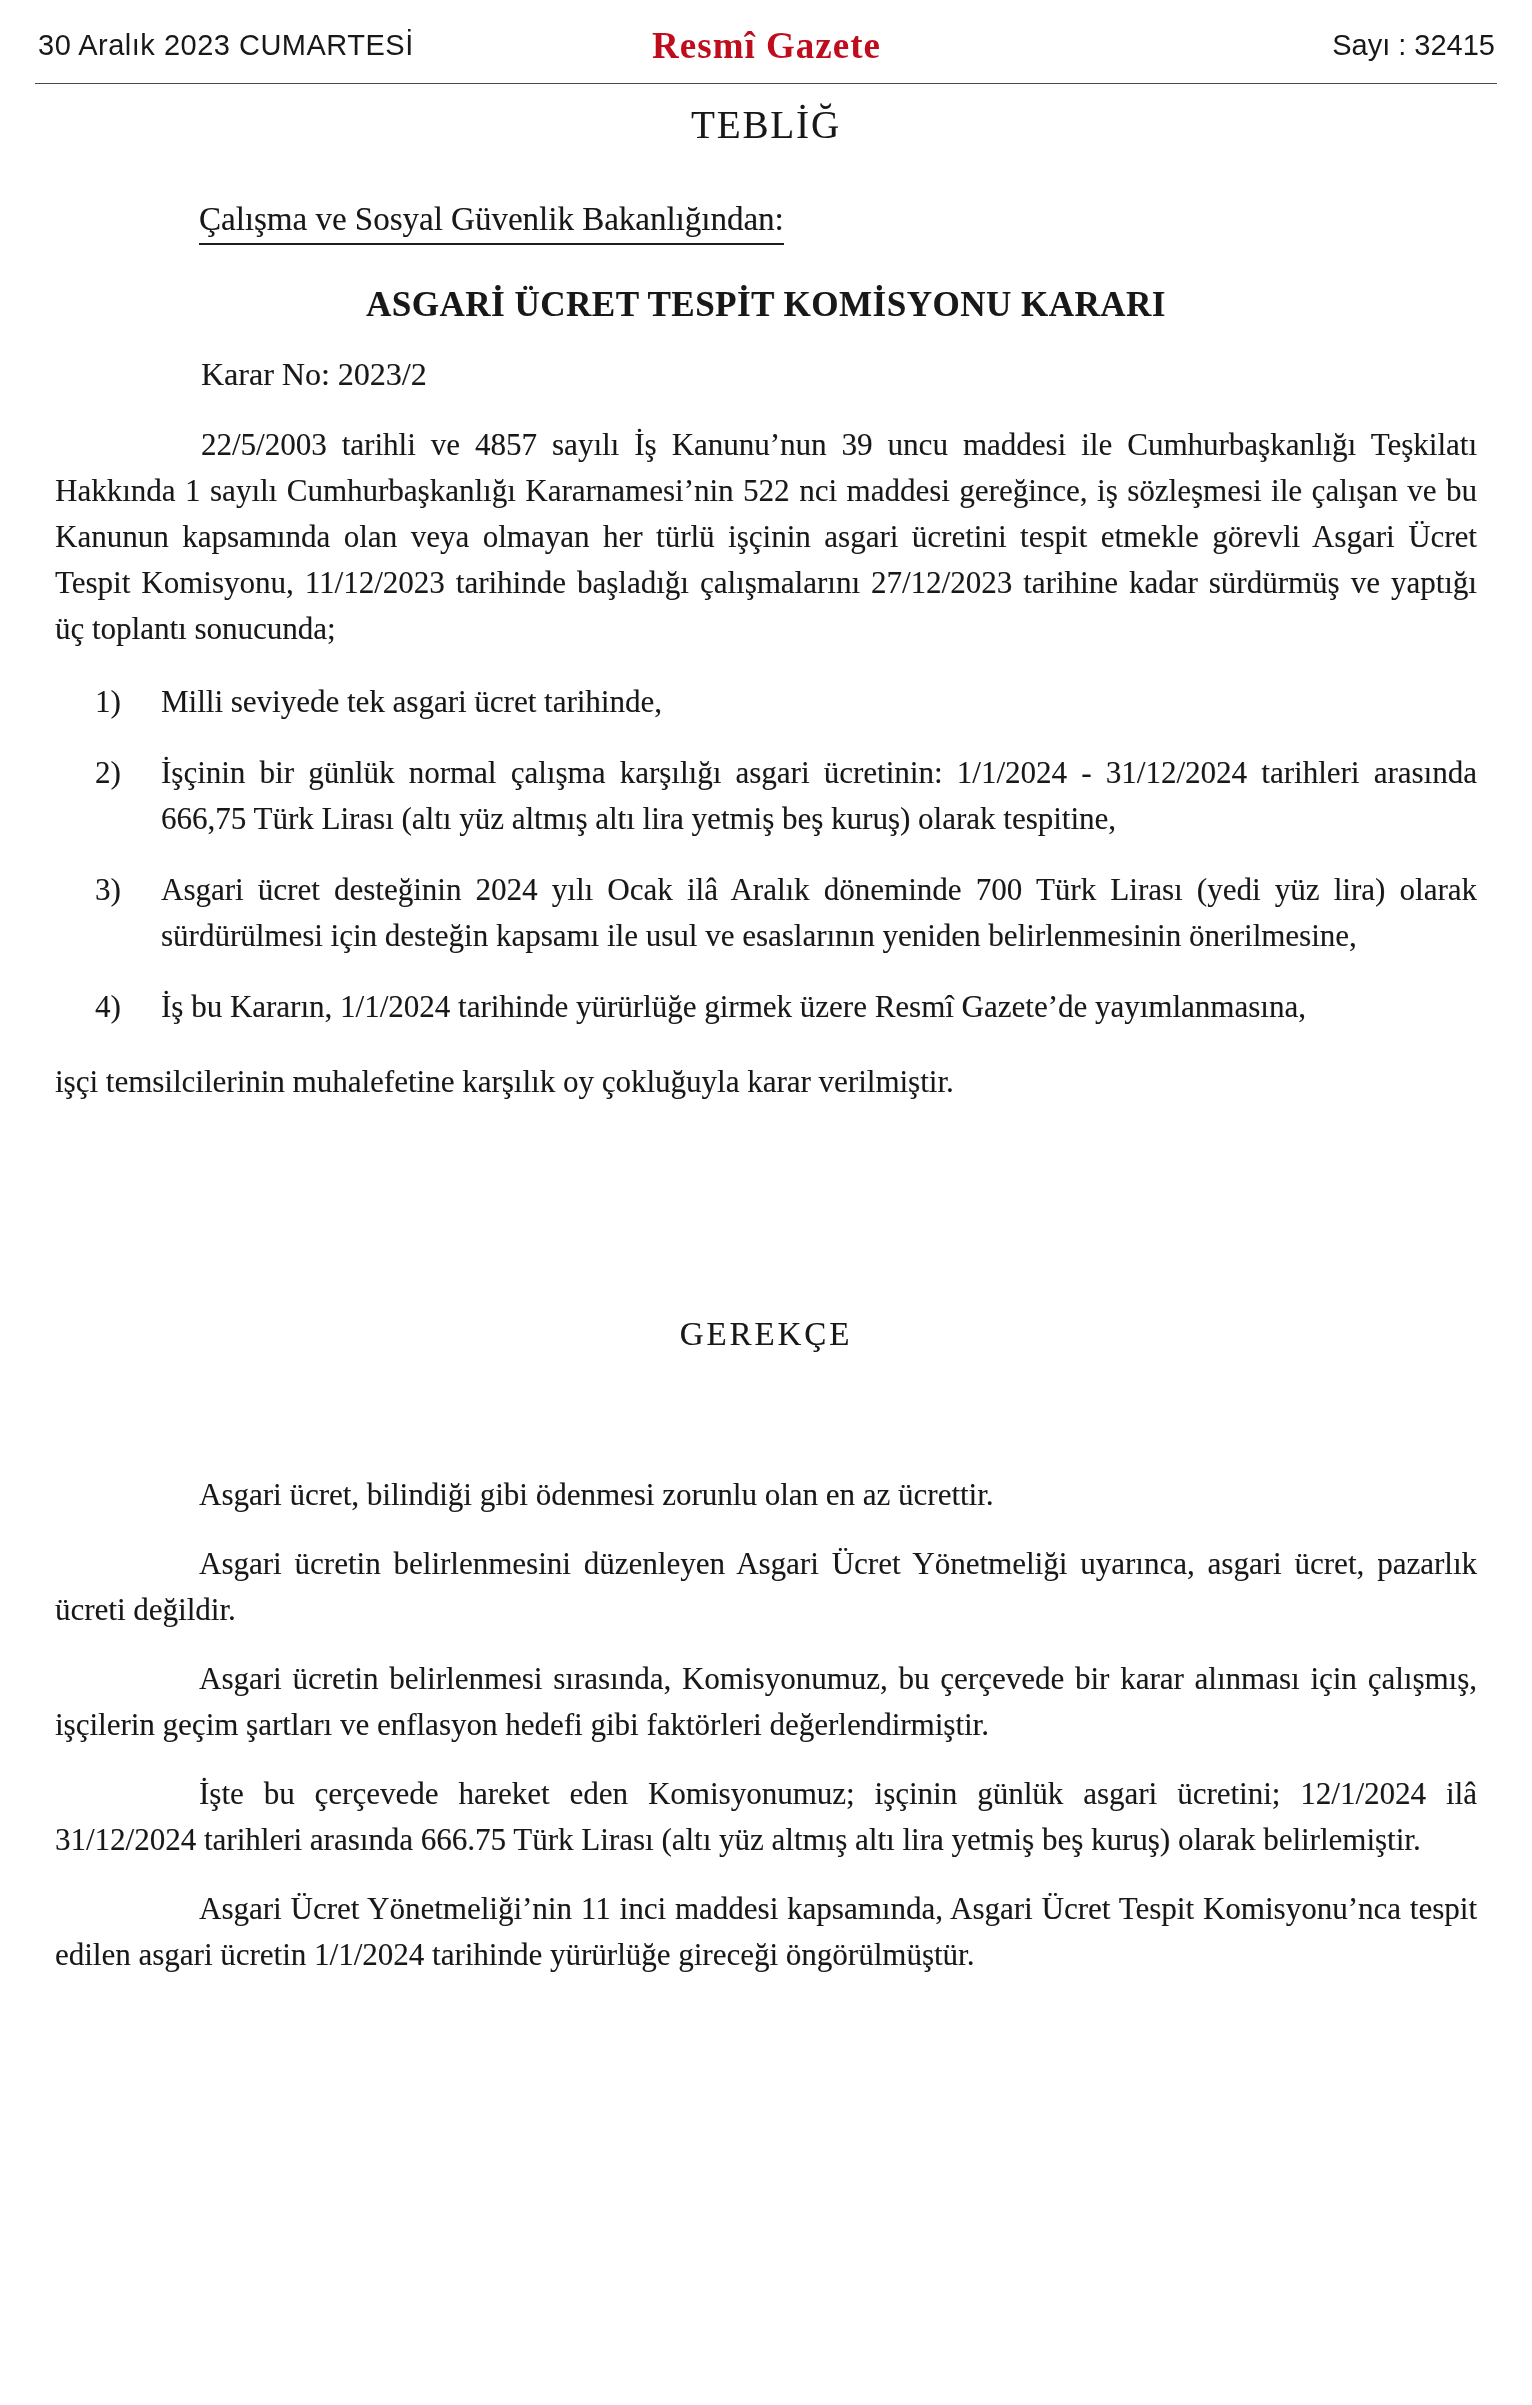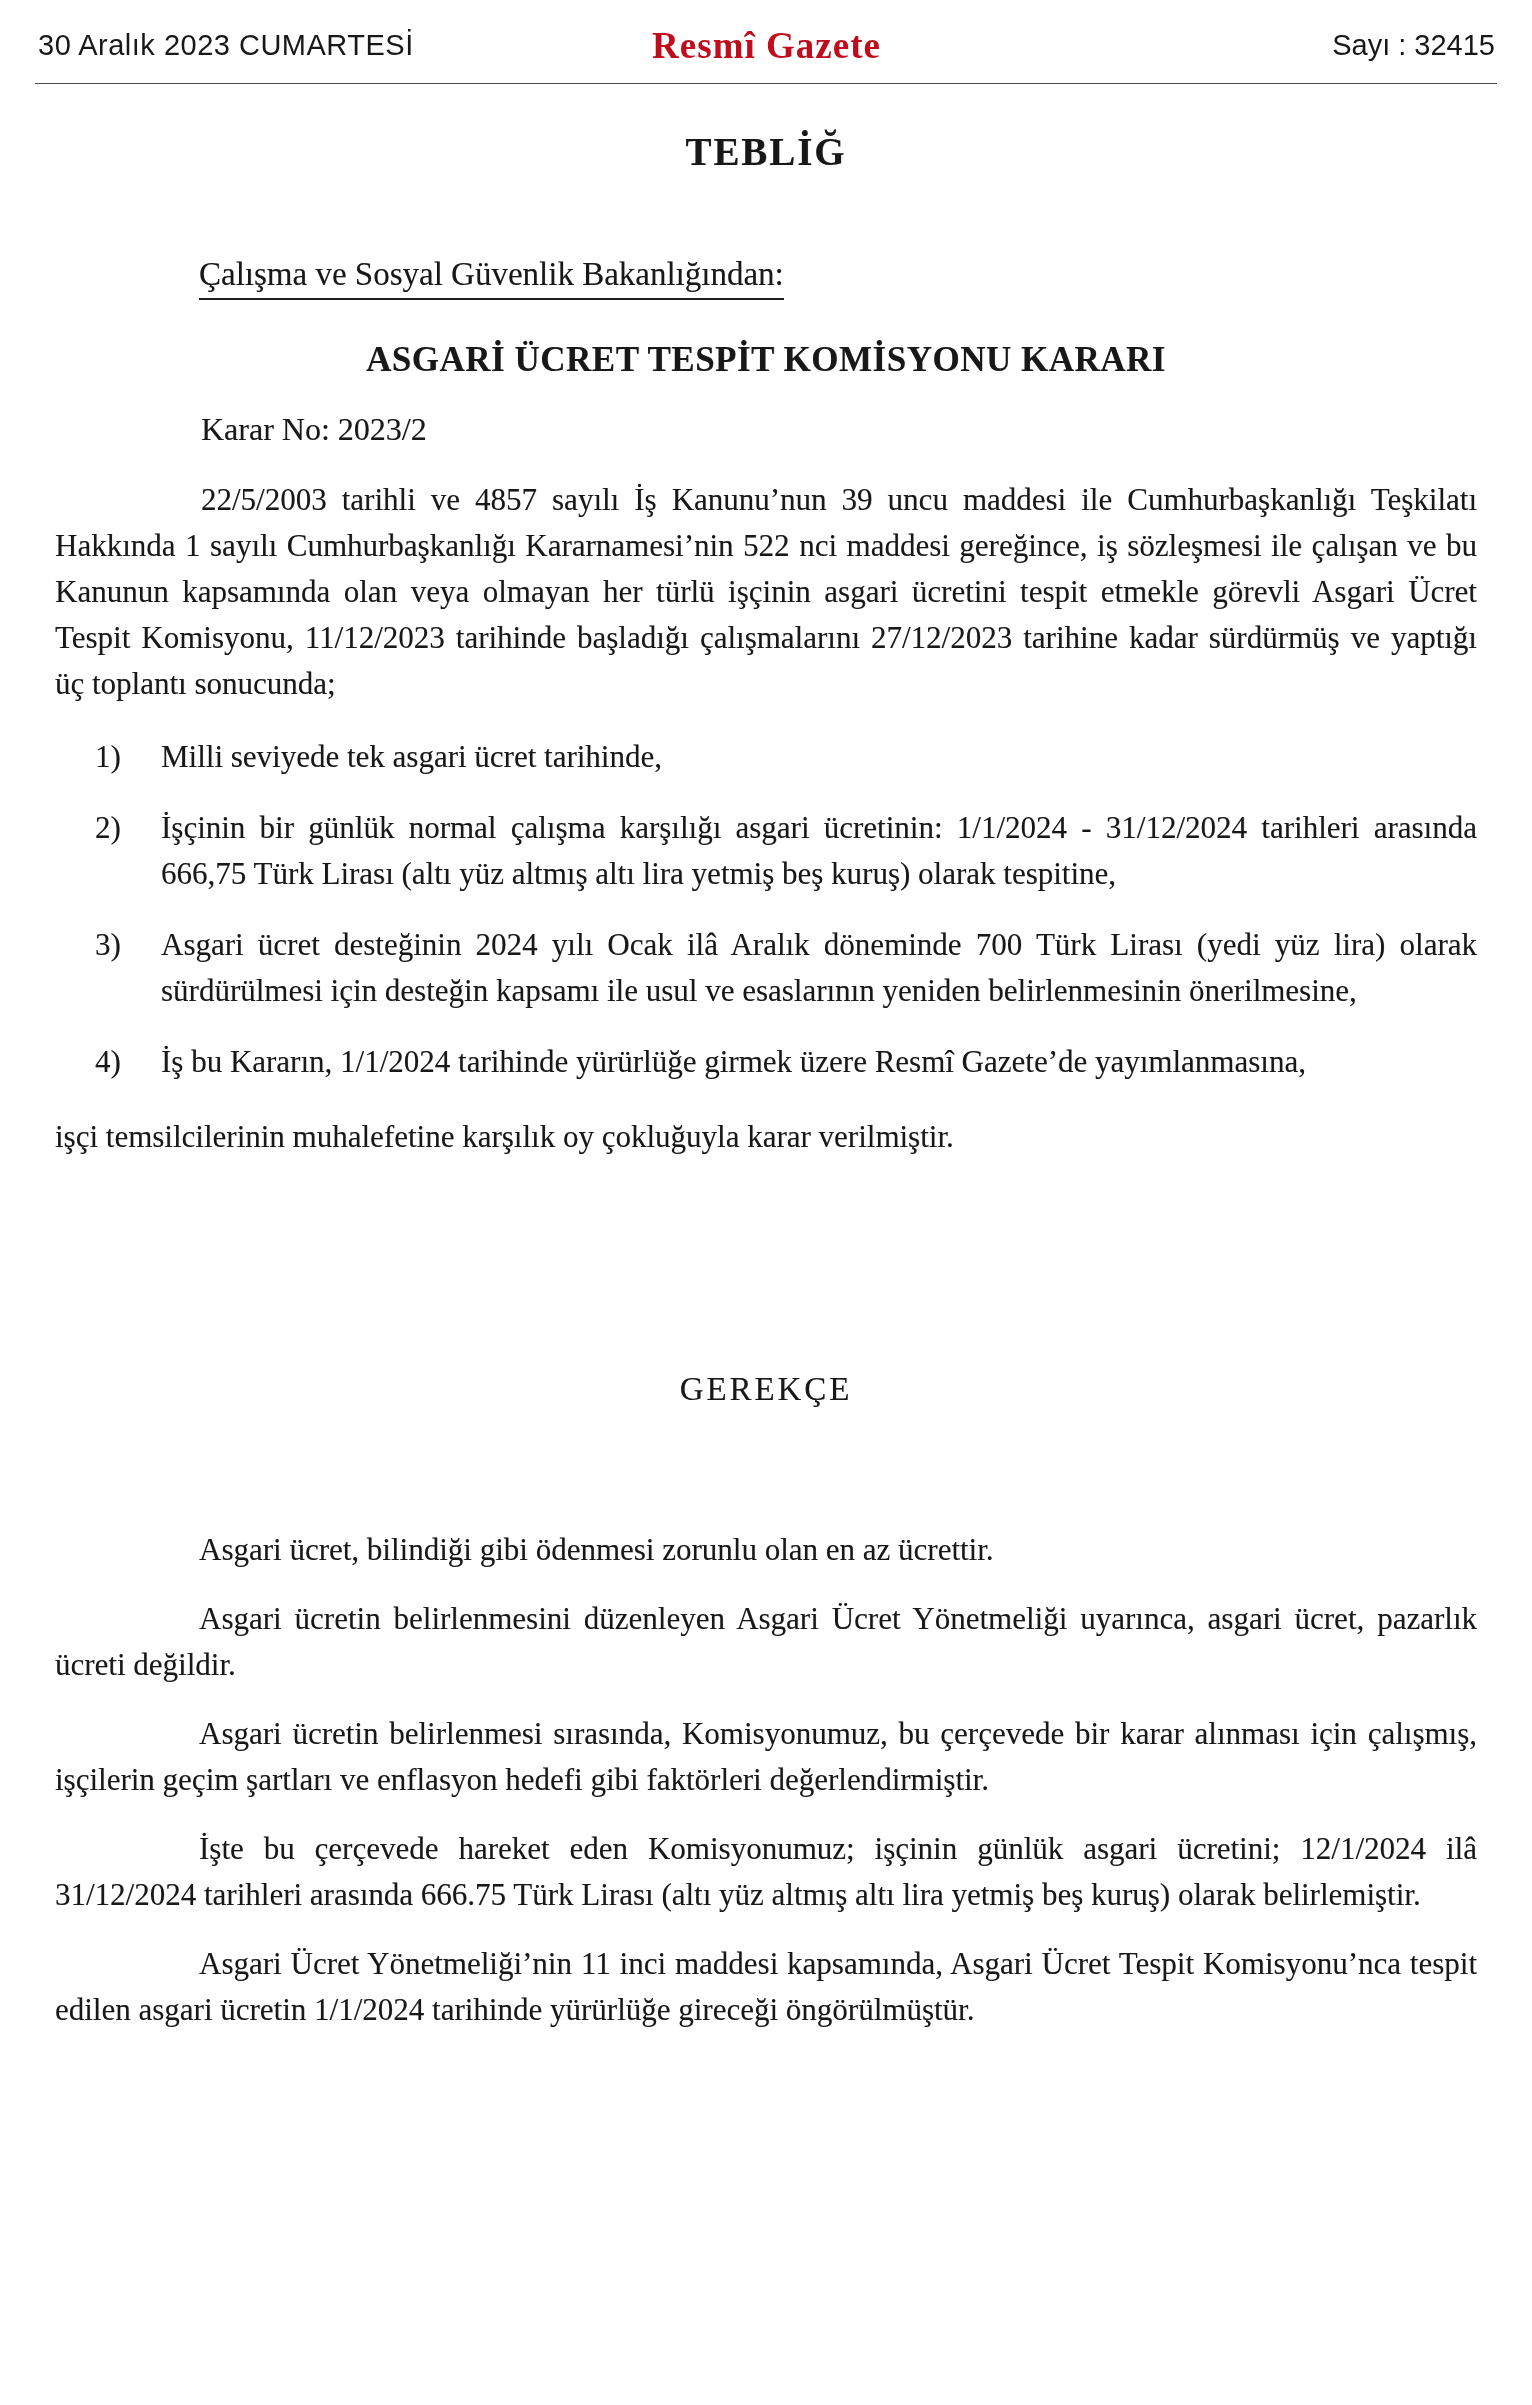--- a/index.html
+++ b/index.html
@@ -41,29 +41,29 @@
   .rule {
     margin: 9.6px 35px 0 35px;
     border-top: 1.9px solid #4a4a4a;
     height: 0;
   }
 
   
   .doc { padding: 0 55px; }
 
   .teblig {
-    margin: 45px 0 0 0;
+    margin: 18px 0 0 0;
     text-align: center;
-    font-size: 39px; font-weight: bold;
+    font-size: 39px; font-weight: normal;
     letter-spacing: 1.9px;
   }
   .ministry {
     display: block;
     width: fit-content;
-    margin: 82px 0 0 144px;
+    margin: 54px 0 0 144px;
     font-size: 33px;
     padding-bottom: 4.8px;
     border-bottom: 2.9px solid #1d1d1d;
   }
   .decision-title {
     margin: 40px 0 7px 0;
     text-align: center;
     font-size: 35px; font-weight: bold;
     letter-spacing: 0.5px;
   }

